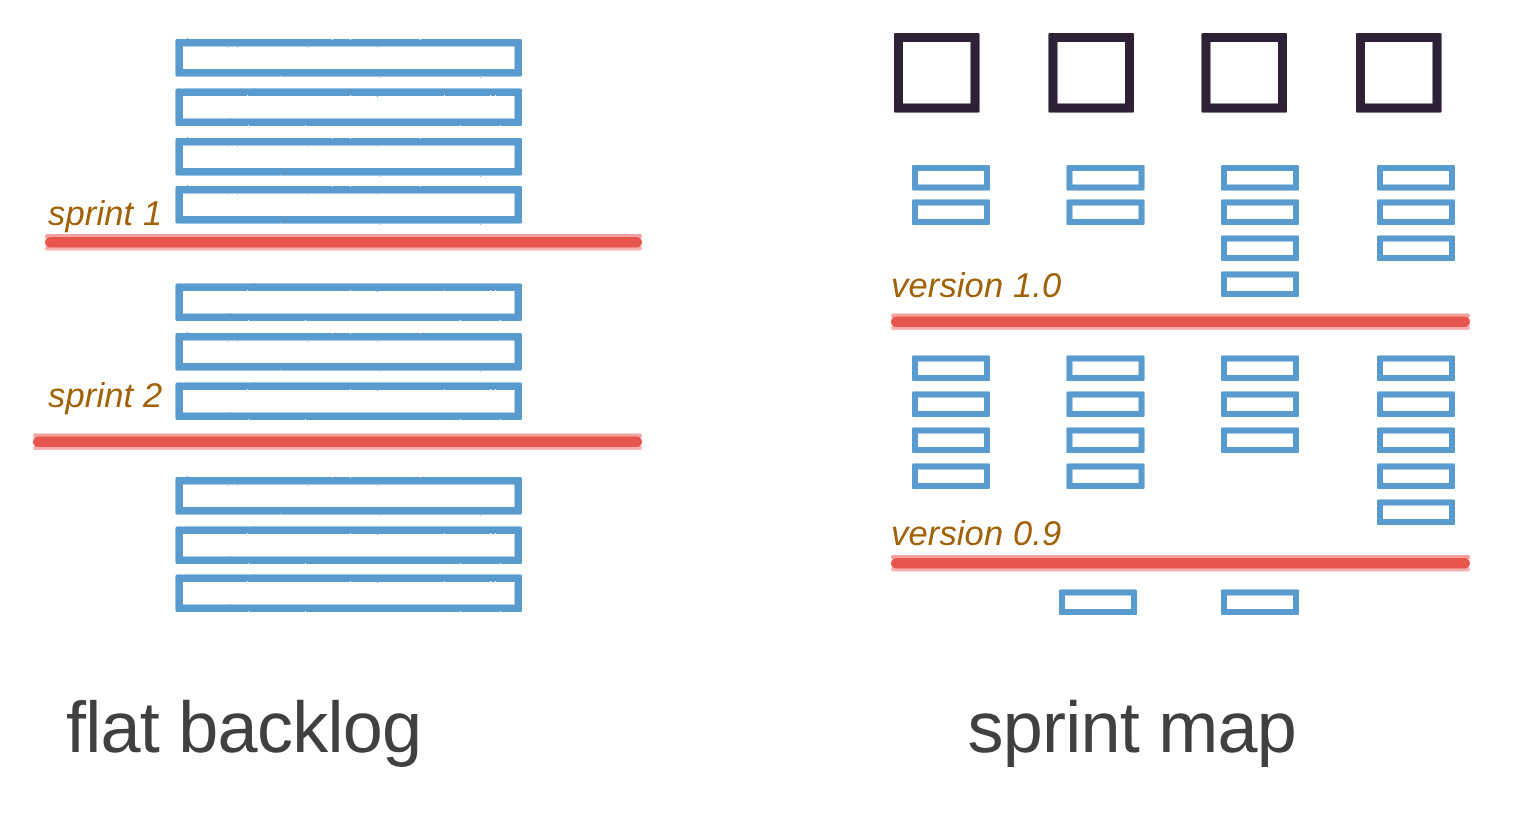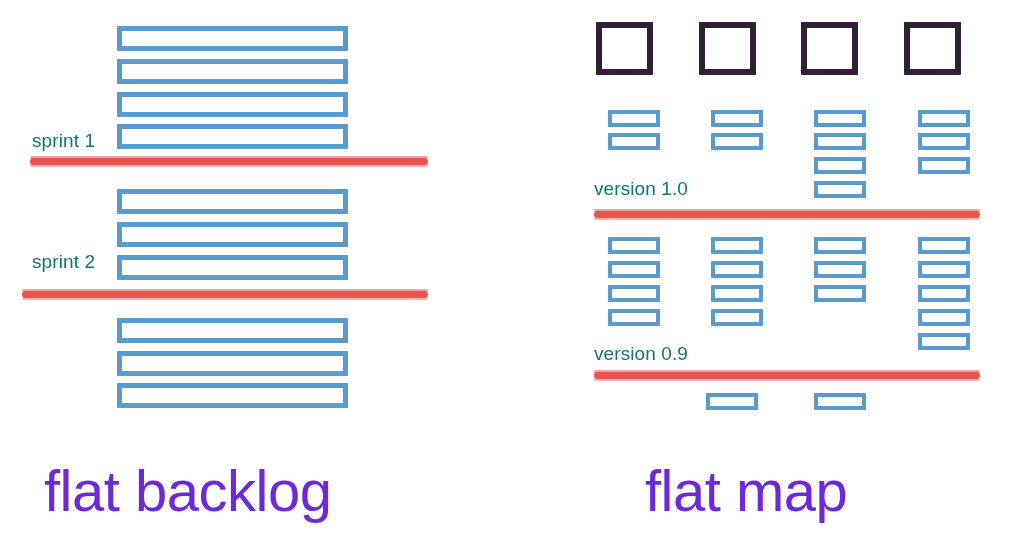--- a/index.html
+++ b/index.html
@@ -93,30 +93,31 @@
     position: absolute;
     left: 0; right: 0; bottom: -2px;
     height: 3px;
     background: rgba(232,85,79,0.45);
     border-radius: 3px;
   }
 
   
   .section-label {
     position: absolute;
-    font-size: 19px;
-    color: #0f766e;
+    font-size: 23px;
+    color: #a16207;
     letter-spacing: 0.1px;
     white-space: nowrap;
     line-height: 1;
+    font-style: italic;
   }
   .caption {
     position: absolute;
-    font-size: 58px;
-    color: #6d28d9;
+    font-size: 48px;
+    color: #404040;
     letter-spacing: -0.5px;
     white-space: nowrap;
     line-height: 1;
     font-weight: 400;
   }
   svg.defs { position: absolute; width: 0; height: 0; }
 </style>
 </head>
 <body>
 
@@ -194,16 +195,16 @@
         <div class="card" style="left: 814px; top: 393px; width: 52px; height: 17px;"></div>
       </div>
     <div id="sm-dividers">
         <div class="divider" style="left: 594px; top: 211px; width: 386px;"></div>
         <div class="divider" style="left: 594px; top: 372px; width: 386px;"></div>
       </div>
     <div id="sm-labels">
         <div class="section-label" style="left: 594px; top: 179px;">version 1.0</div>
         <div class="section-label" style="left: 594px; top: 344px;">version 0.9</div>
       </div>
-    <div class="caption" style="left:645px;top:462px;">flat map</div>
+    <div class="caption" style="left:645px;top:462px;">sprint map</div>
   </div>
 
 </div>
 
 </body></html>

